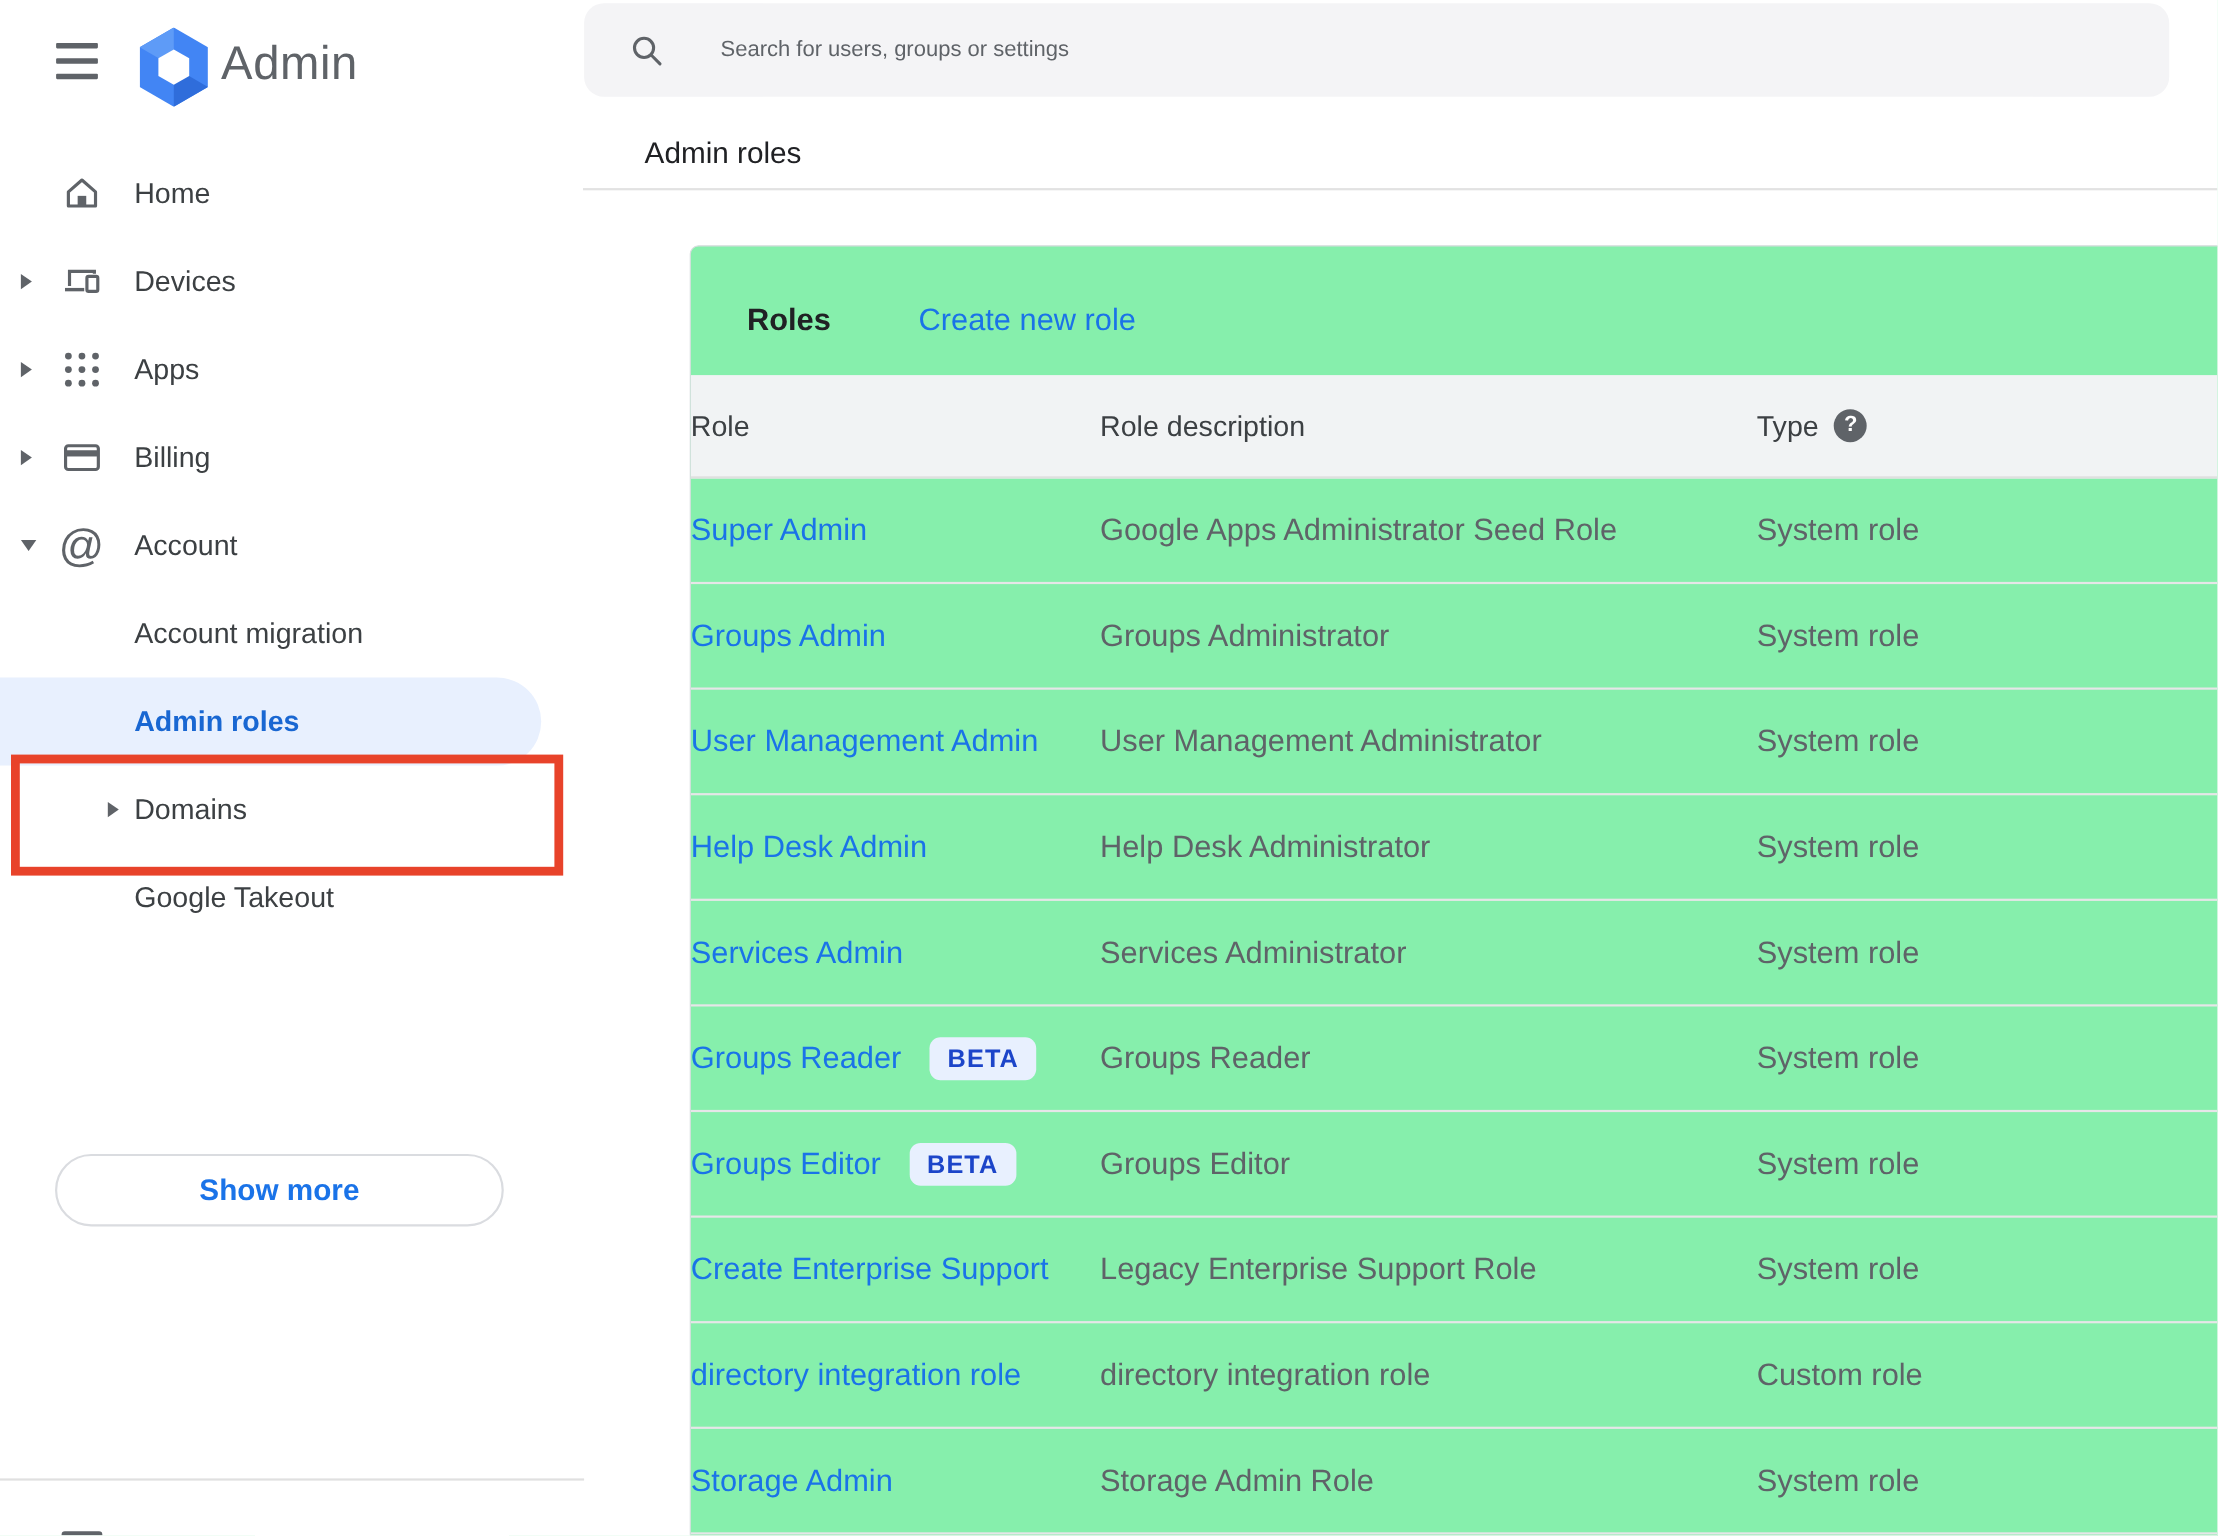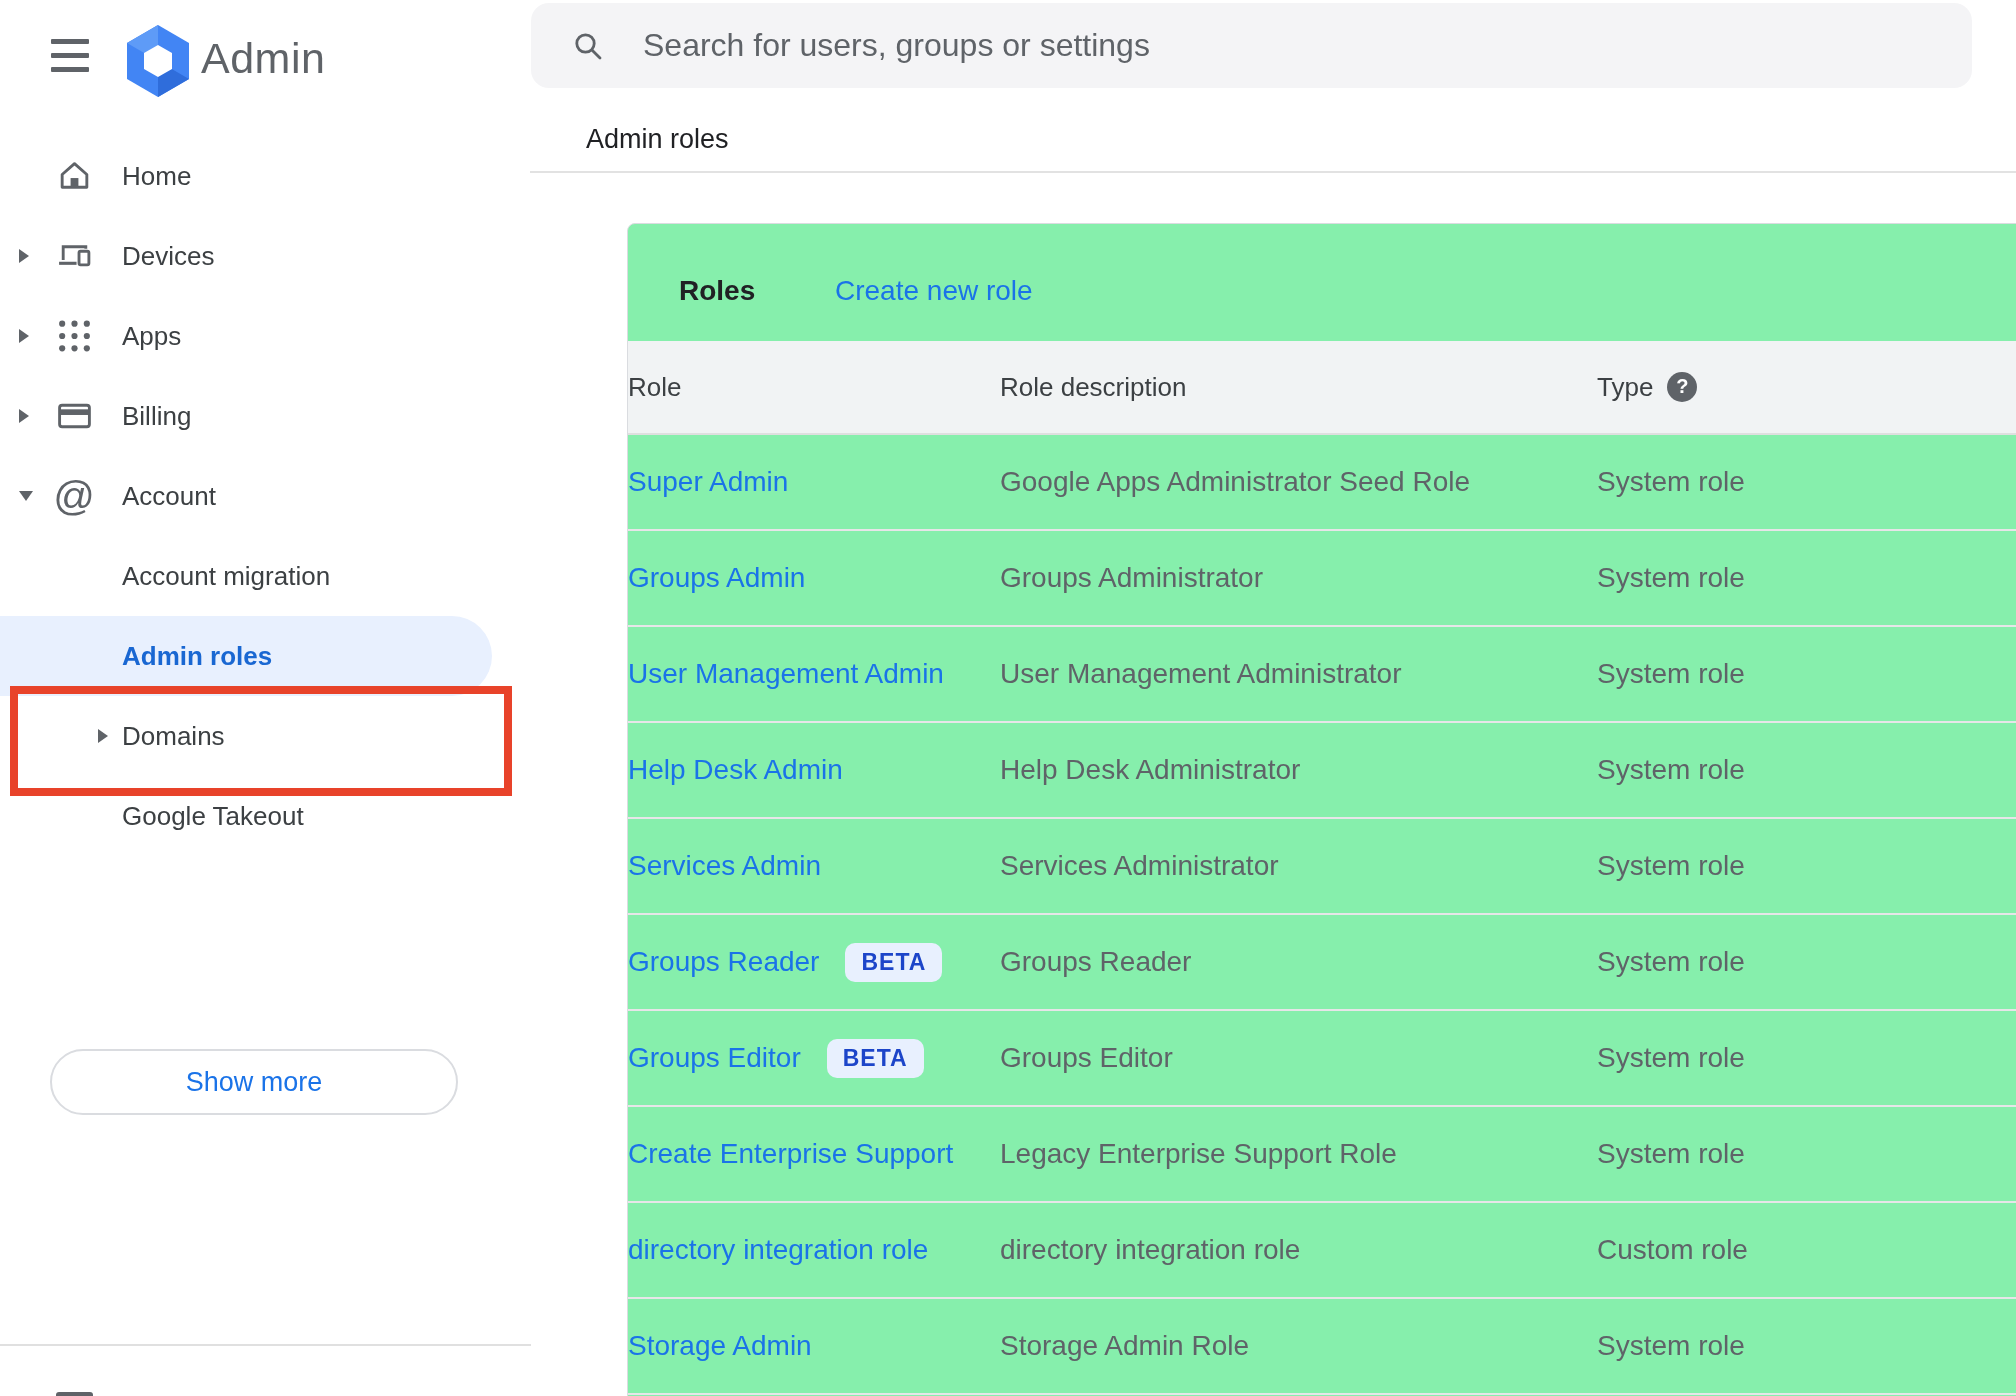--- a/index.html
+++ b/index.html
@@ -8,21 +8,21 @@
 
   
   .hamburger{position:absolute;left:51px;top:39px;width:38px;height:33px;display:flex;
              flex-direction:column;justify-content:space-between;background:none;border:none;padding:0;cursor:pointer;}
   .hamburger span{display:block;height:4.6px;background:#5f6368;border-radius:1px;}
   .brand-logo{position:absolute;left:127px;top:25px;width:62px;height:72px;}
   .brand-name{position:absolute;left:201px;top:34px;font-size:43px;color:#5f6368;letter-spacing:0.5px;}
   .searchbar{position:absolute;left:531px;top:3px;width:1441px;height:85px;background:#f4f4f6;
              border-radius:18px;display:flex;align-items:center;padding-left:42px;gap:40px;box-sizing:border-box;cursor:text;}
   .search-icon{width:30px;height:30px;flex:0 0 auto;display:block;}
-  .search-placeholder{font-size:32px;color:#5f6368;}
+  .search-placeholder{font-size:20px;color:#5f6368;margin-left:12px;}
 
   .breadcrumb{position:absolute;left:586px;top:124px;font-size:27px;color:#202124;}
   .content-divider{position:absolute;left:530px;top:171px;width:1486px;height:2px;background:#e2e2e2;}
 
   
   .sidebar{position:absolute;left:0;top:0;width:531px;height:1396px;}
   .side-list{position:absolute;left:0;top:136px;width:531px;}
   .side-item{height:80px;position:relative;cursor:pointer;}
   .side-label{position:absolute;left:122px;top:50%;transform:translateY(-50%);
               font-size:26px;color:#3c4043;white-space:nowrap;}
@@ -33,21 +33,21 @@
   .tri-right{position:absolute;top:50%;transform:translateY(-50%);width:0;height:0;
              border-left:10px solid #5f6368;border-top:7px solid transparent;border-bottom:7px solid transparent;}
   .tri-down{position:absolute;top:50%;transform:translateY(-50%);width:0;height:0;
             border-top:10px solid #5f6368;border-left:7px solid transparent;border-right:7px solid transparent;}
   .lv0-arrow{left:19px;}
   .lv1-arrow{left:98px;}
   .pill{position:absolute;left:0;top:0;width:492px;height:80px;background:#e8f0fe;border-radius:0 40px 40px 0;}
   .red-box{position:absolute;left:10px;top:686px;width:502px;height:110px;border:8px solid #e8432a;
            box-sizing:border-box;pointer-events:none;z-index:5;}
   .show-more{position:absolute;left:50px;top:1049px;width:408px;height:66px;background:#fff;
-             border:2px solid #dadce0;border-radius:34px;color:#1a73e8;font-size:27px;font-weight:400;
+             border:2px solid #dadce0;border-radius:34px;color:#1a73e8;font-size:27px;font-weight:700;
              font-family:inherit;cursor:pointer;}
   .side-divider{position:absolute;left:0;top:1344px;width:531px;height:2px;background:#e0e0e0;}
   .partial-icon{position:absolute;left:56px;top:1392px;width:37px;height:4px;background:#5f6368;border-radius:3px 3px 0 0;}
 
   
   .card{position:absolute;left:627px;top:223px;width:1390px;height:1174px;background:#86efac;
         border:1px solid #dadce0;border-radius:8px 0 0 0;box-sizing:border-box;overflow:hidden;}
   .card-head{height:117px;position:relative;}
   .card-title{position:absolute;left:51px;top:67px;transform:translateY(-50%);font-size:28px;font-weight:700;color:#202124;}
   .create-link{position:absolute;left:207px;top:67px;transform:translateY(-50%);font-size:28px;color:#1a73e8;

